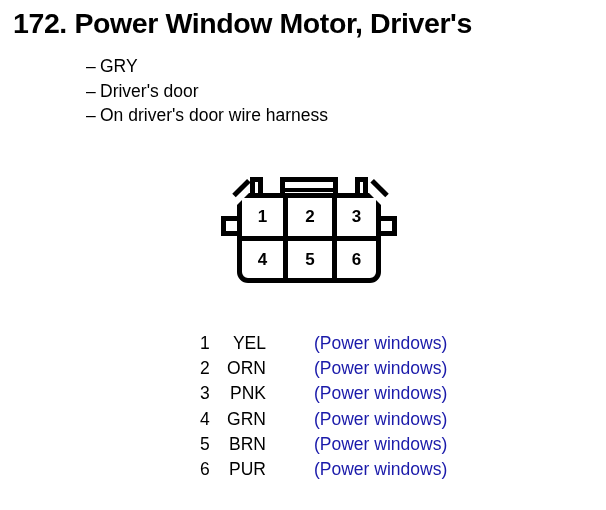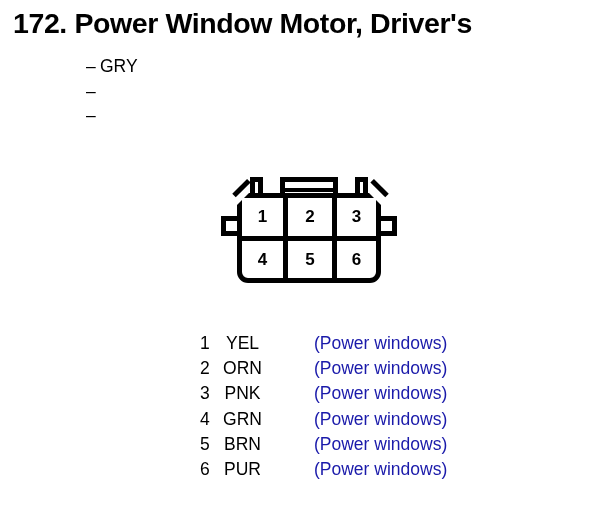--- a/index.html
+++ b/index.html
@@ -170,44 +170,46 @@
     white-space: nowrap;
   }
   .legend-num {
     width: 19px;
     flex: 0 0 19px;
     text-align: left;
   }
   .legend-code {
     width: 47px;
     flex: 0 0 47px;
-    text-align: center;
+    text-align: right;
   }
   .legend-desc {
     flex: 0 1 auto;
     margin-left: 48px;
   }
 </style>
 </head>
 <body>
 
 <div id="page">
 
   <div class="page-title">172. Power Window Motor, Driver's</div>
 
   <div class="attr-list">
     <div class="attr-row">
       <span class="attr-dash">–</span>
       <span class="attr-text">GRY</span>
     </div>
     <div class="attr-row">
       <span class="attr-dash">–</span>
+      <span class="attr-text">Driver's door</span>
     </div>
     <div class="attr-row">
       <span class="attr-dash">–</span>
+      <span class="attr-text">On driver's door wire harness</span>
     </div>
   </div>
 
   <div class="connector">
 
     <div class="top-tab small" style="left:54px;"></div>
     <div class="top-tab wide" style="left:84px;">
       <div class="tab-line" style="left:-1px; right:-1px; top:6px;"></div>
     </div>
     <div class="top-tab small" style="left:159px;"></div>

